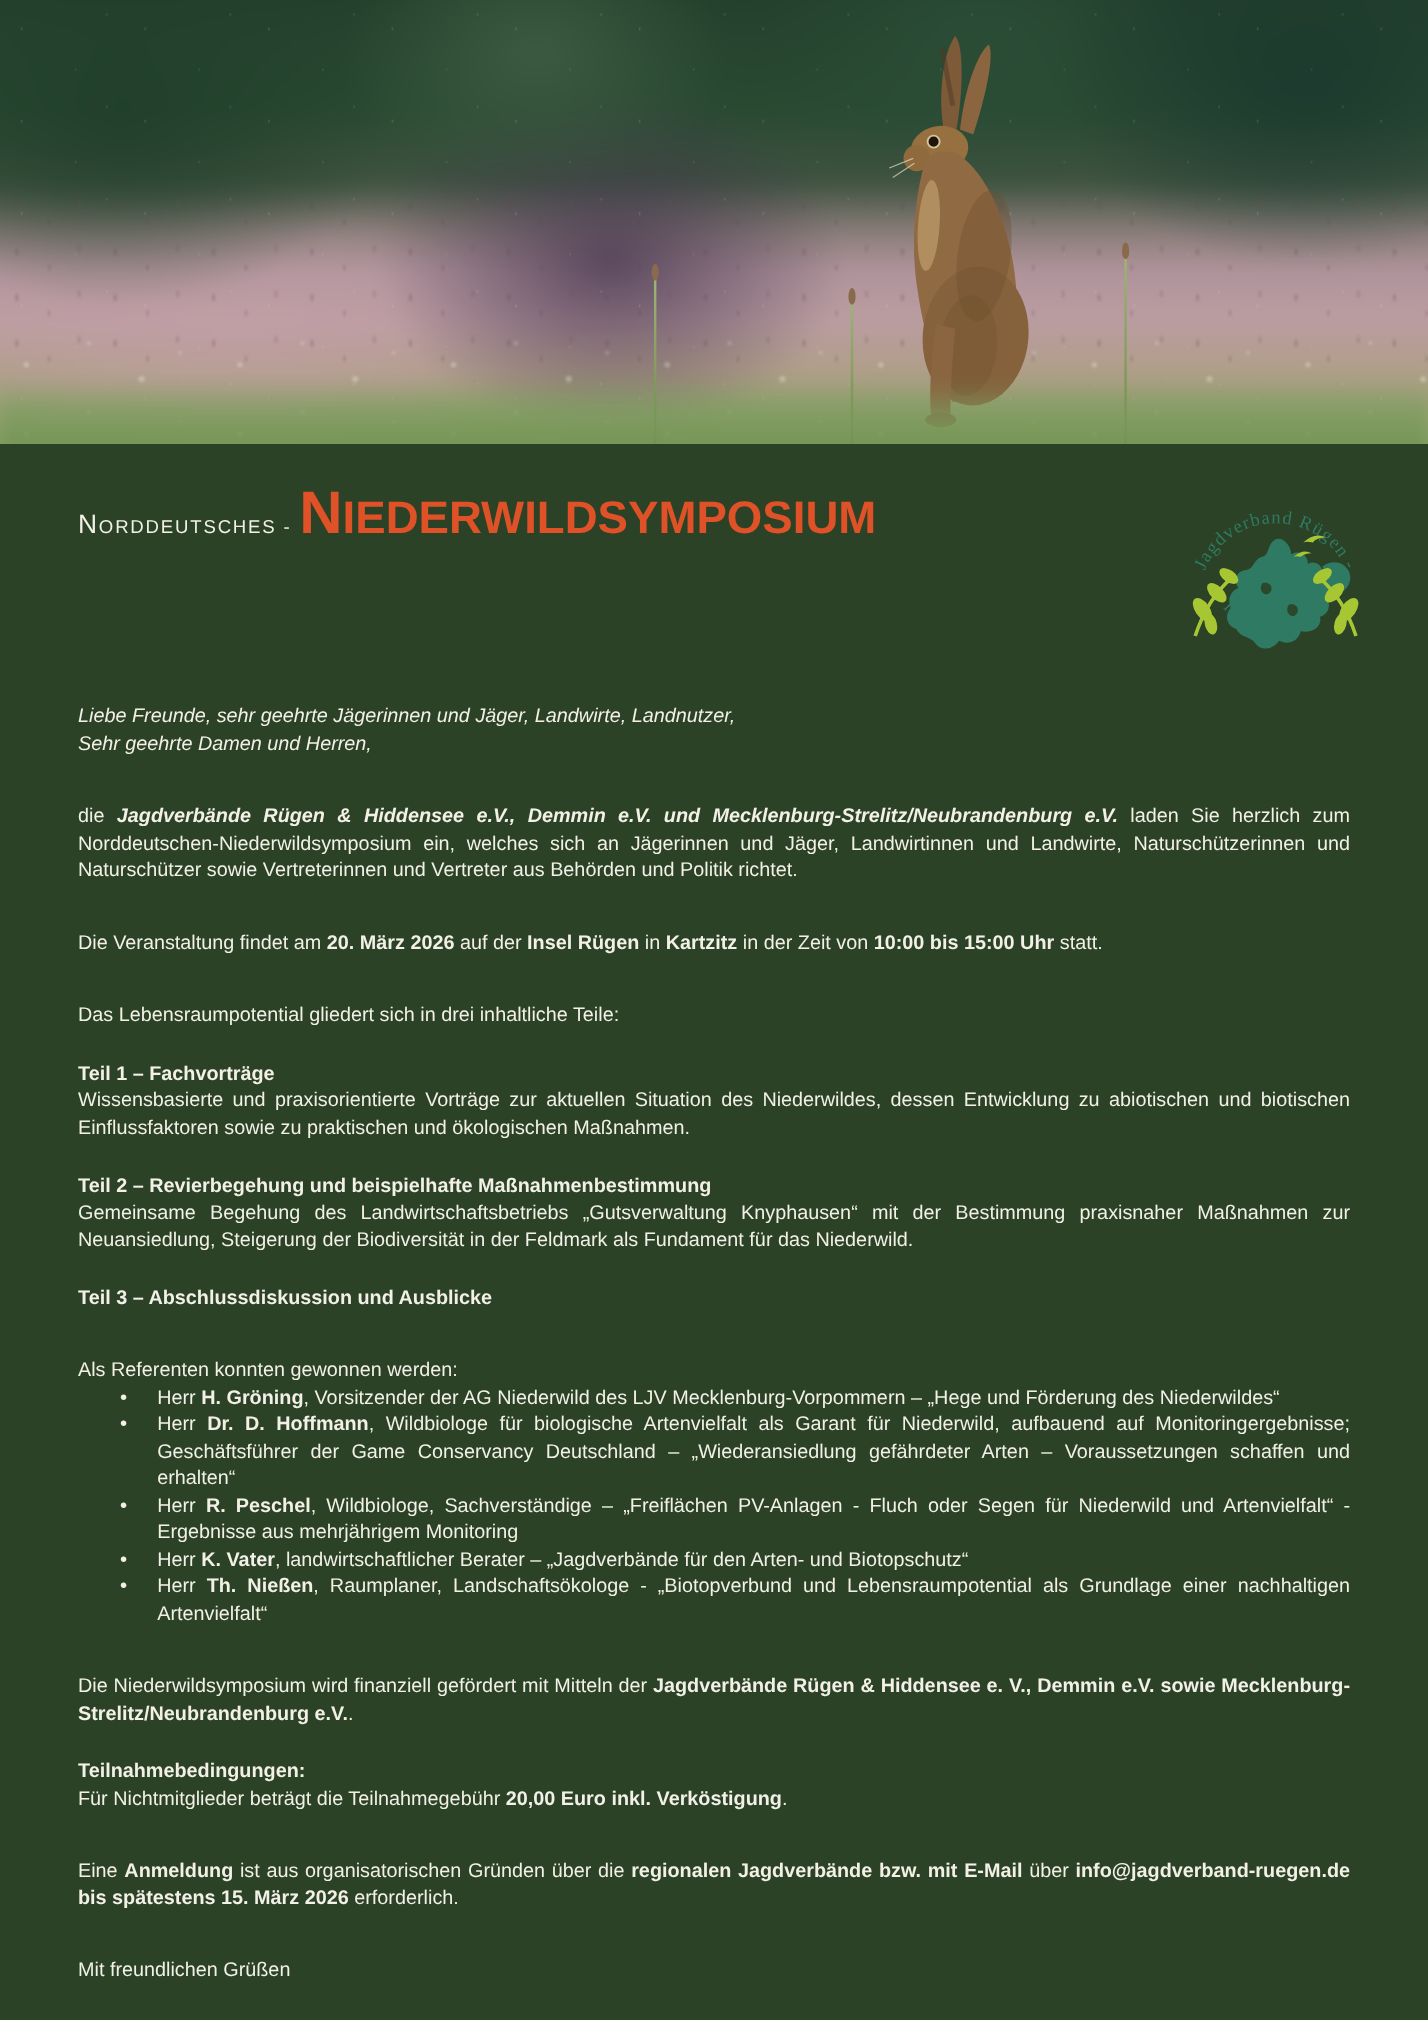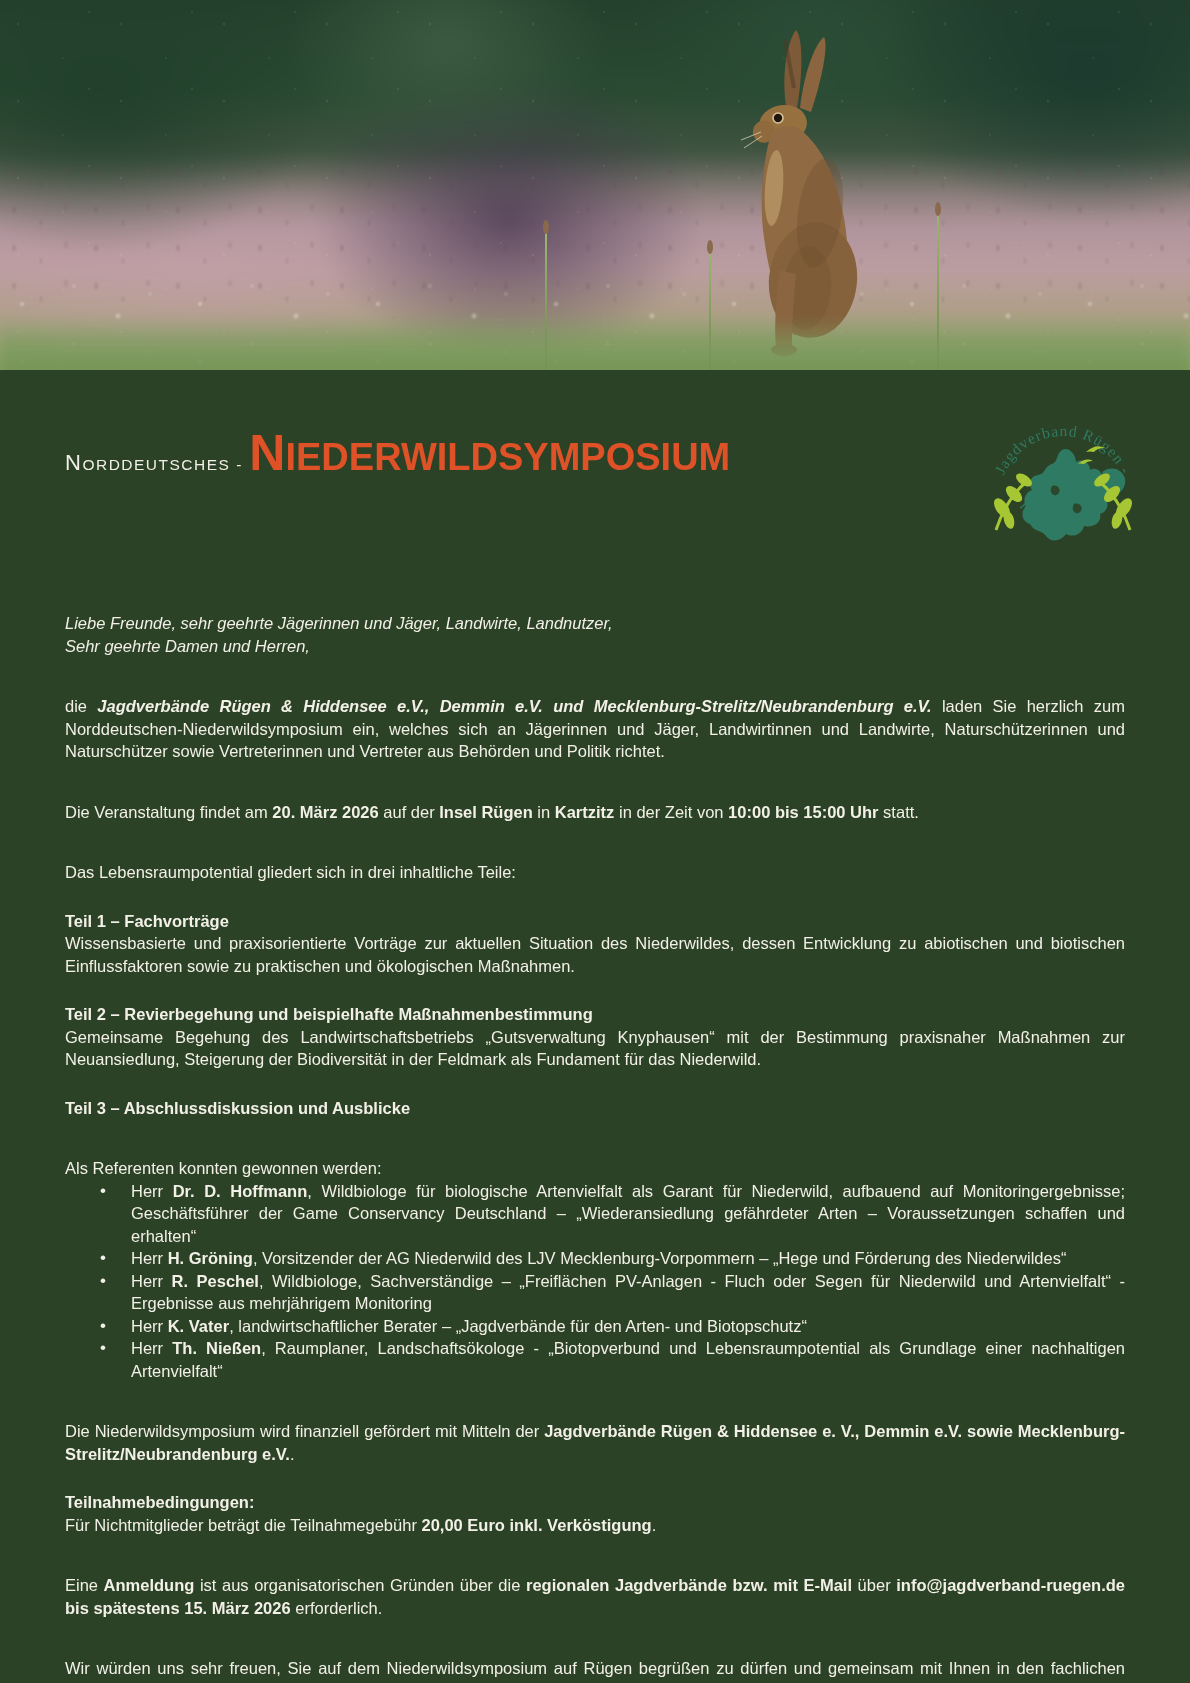--- a/index.html
+++ b/index.html
@@ -58,21 +58,21 @@
   .stem1{left:545px;top:232px;height:138px;}
   .stem2{left:709px;top:252px;height:118px;}
   .stem3{left:937px;top:214px;height:156px;}
   .hare{position:absolute;left:645px;top:28px;z-index:3;}
   .hero-front{
     position:absolute;left:0;right:0;bottom:-6px;height:58px;z-index:6;filter:blur(6px);opacity:.85;
     background:linear-gradient(180deg, rgba(125,154,94,0), #7d9a5e 60%, #71914f 100%);
   }
 
   
-  .header{position:relative;padding:54px 65px 0 65px;height:130px;}
+  .header{position:relative;padding:28px 65px 0 65px;height:130px;}
   .title-line{white-space:nowrap;}
   .title-prefix{
     display:inline-block;text-transform:uppercase;color:#f2f0e7;
     font-size:15.5px;letter-spacing:1.5px;vertical-align:baseline;
   }
   .title-prefix::first-letter{font-size:22px;}
   .title-main{
     display:inline-block;text-transform:uppercase;color:#df5127;font-weight:700;
     font-size:38px;letter-spacing:0px;vertical-align:baseline;margin-left:2px;
   }
@@ -201,37 +201,36 @@
     <div class="para" style="margin-top:0">Gemeinsame Begehung des Landwirtschaftsbetriebs „Gutsverwaltung Knyphausen“ mit der Bestimmung praxisnaher Maßnahmen zur Neuansiedlung, Steigerung der Biodiversität in der Feldmark als Fundament für das Niederwild.</div>
   </div>
 
   <div>
     <div class="sec-head">Teil 3 – Abschlussdiskussion und Ausblicke</div>
   </div>
 
   <p class="para">Als Referenten konnten gewonnen werden:</p>
 
   <ul class="speakers">
+      <li><span>Herr </span><span class="b">H. Gröning</span><span>, Vorsitzender der AG Niederwild des LJV Mecklenburg-Vorpommern – „Hege und Förderung des Niederwildes“</span></li>
       <li><span>Herr </span><span class="b">Dr. D. Hoffmann</span><span>, Wildbiologe für biologische Artenvielfalt als Garant für Niederwild, aufbauend auf Monitoringergebnisse; Geschäftsführer der Game Conservancy Deutschland – „Wiederansiedlung gefährdeter Arten – Voraussetzungen schaffen und erhalten“</span></li>
-      <li><span>Herr </span><span class="b">H. Gröning</span><span>, Vorsitzender der AG Niederwild des LJV Mecklenburg-Vorpommern – „Hege und Förderung des Niederwildes“</span></li>
       <li><span>Herr </span><span class="b">R. Peschel</span><span>, Wildbiologe, Sachverständige – „Freiflächen PV-Anlagen - Fluch oder Segen für Niederwild und Artenvielfalt“ - Ergebnisse aus mehrjährigem Monitoring</span></li>
       <li><span>Herr </span><span class="b">K. Vater</span><span>, landwirtschaftlicher Berater – „Jagdverbände für den Arten- und Biotopschutz“</span></li>
       <li><span>Herr </span><span class="b">Th. Nießen</span><span>, Raumplaner, Landschaftsökologe - „Biotopverbund und Lebensraumpotential als Grundlage einer nachhaltigen Artenvielfalt“</span></li>
     </ul>
 
   <p class="para"><span>Die Niederwildsymposium wird finanziell gefördert mit Mitteln der </span><span class="b">Jagdverbände Rügen &amp; Hiddensee e. V., Demmin e.V. sowie Mecklenburg-Strelitz/Neubrandenburg e.V.</span><span>.</span></p>
 
   <div>
     <div class="sec-head">Teilnahmebedingungen:</div>
     <div class="line"><span>Für Nichtmitglieder beträgt die Teilnahmegebühr </span><span class="b">20,00 Euro inkl. Verköstigung</span><span>.</span></div>
   </div>
 
   <p class="para"><span>Eine </span><span class="b">Anmeldung</span><span> ist aus organisatorischen Gründen über die </span><span class="b">regionalen Jagdverbände bzw. mit E-Mail</span><span> über </span><span class="b">info@jagdverband-ruegen.de bis spätestens 15. März 2026</span><span> erforderlich.</span></p>
 
-  <p class="para">Wir würden uns sehr freuen, Sie auf dem Niederwildsymposium auf Rügen begrüßen zu dürfen und gemeinsam mit Ihnen in den fachlichen Austausch zu treten.</p>
 
   <p class="para">Mit freundlichen Grüßen</p>
 
   <div class="para" style="text-align:left">
     <div class="line">Thomas Nießen</div>
 
   </div>
 
 </div>
 

